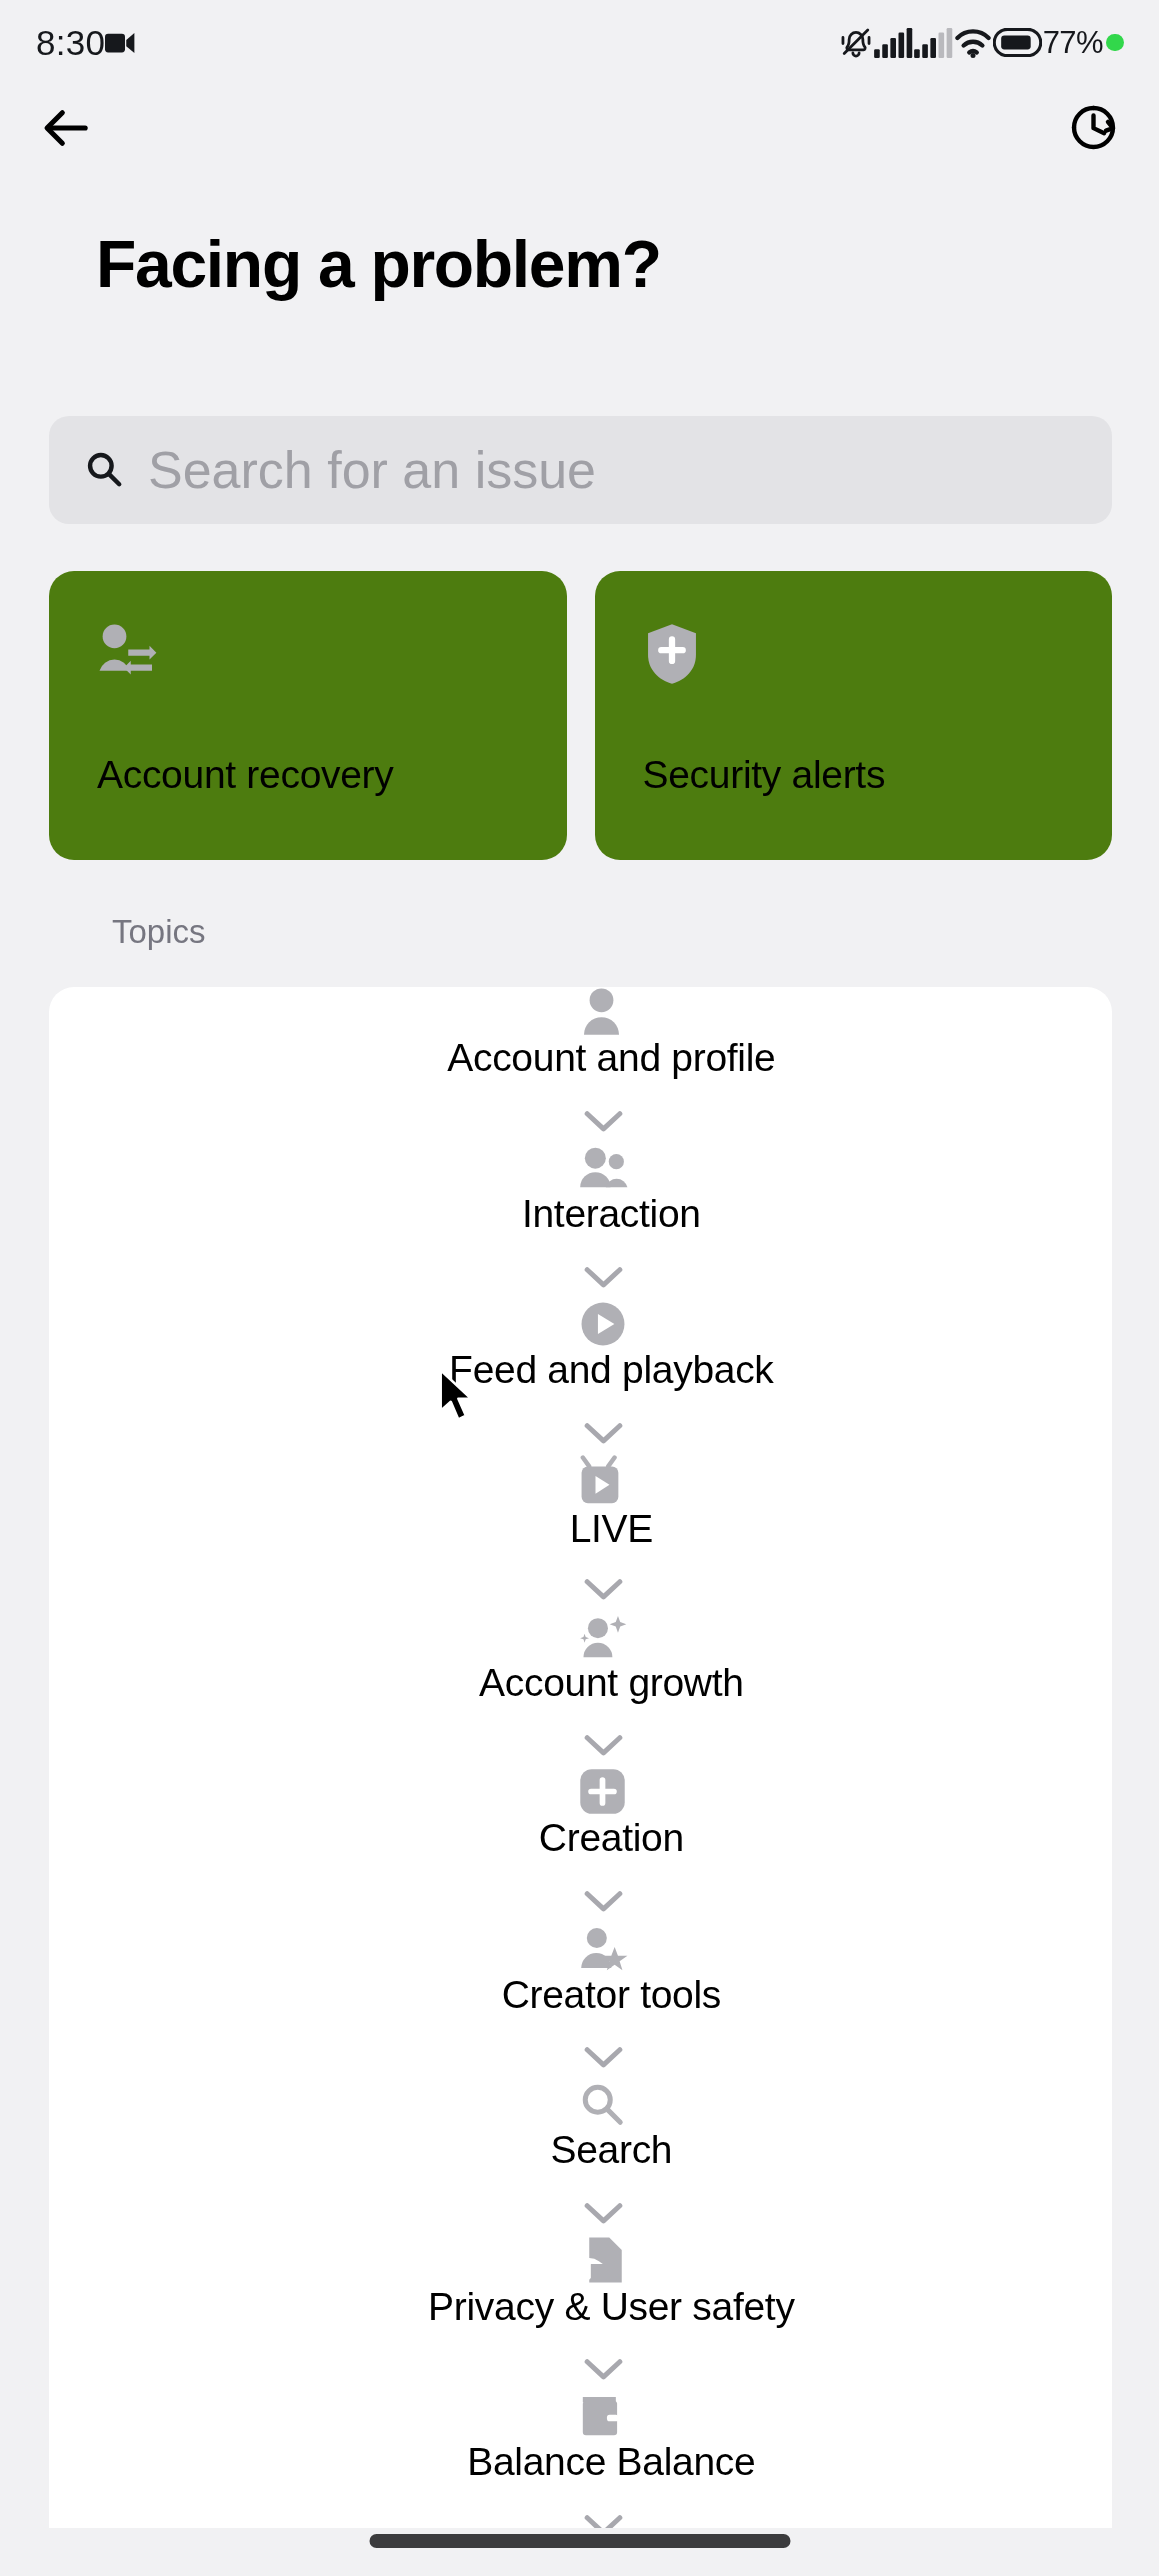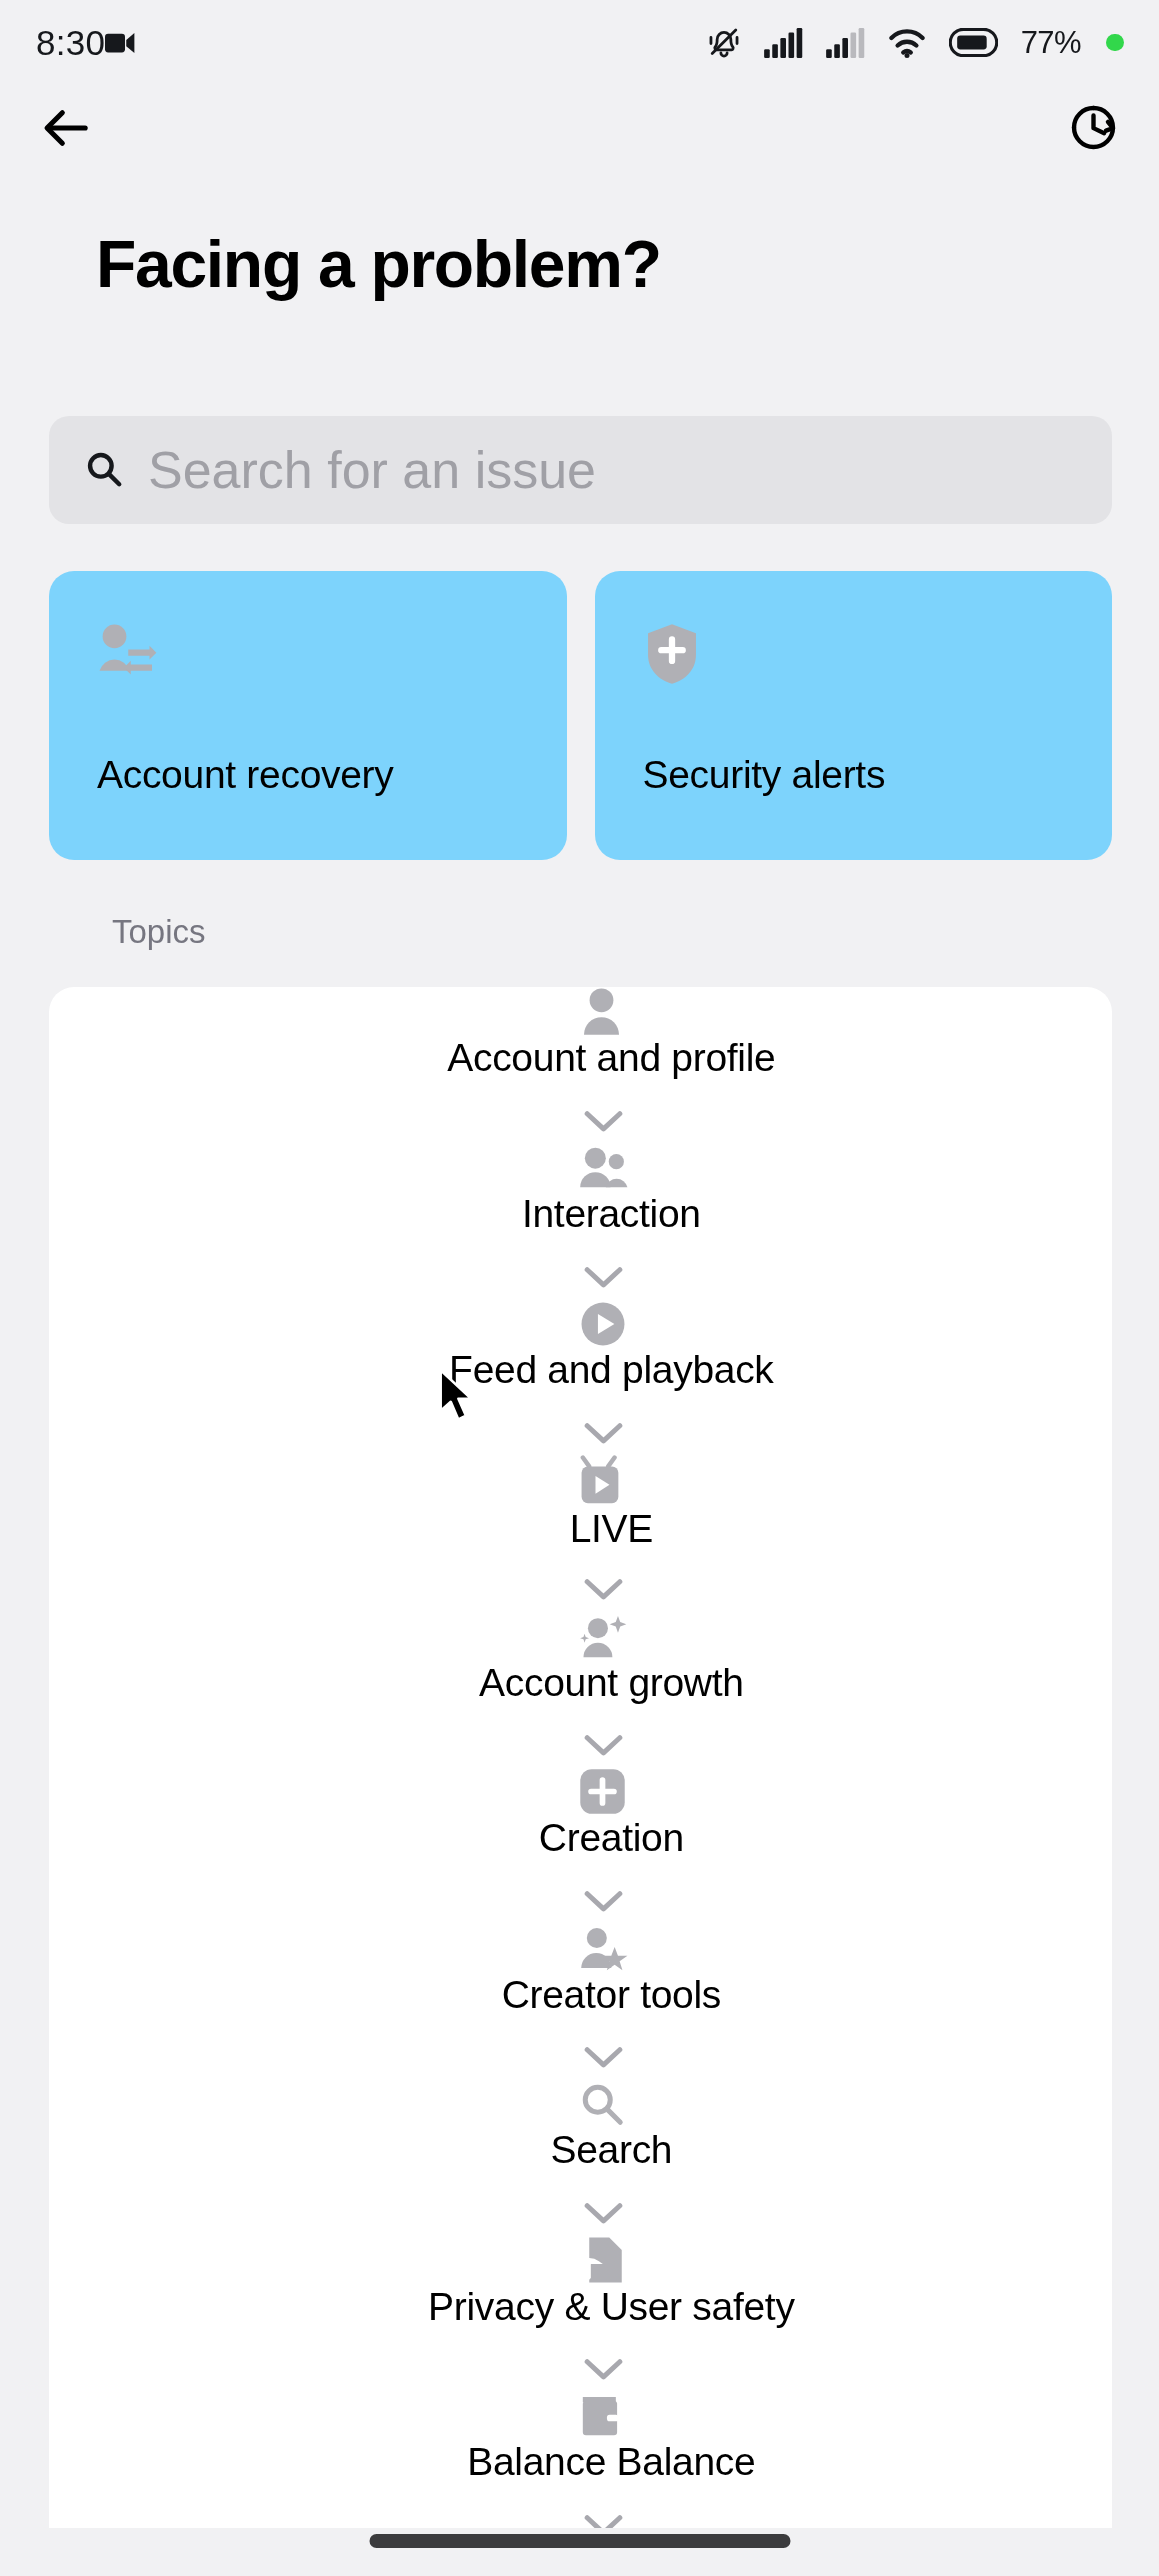--- a/index.html
+++ b/index.html
@@ -12,21 +12,21 @@
   #screen { position: relative; width: 1160px; height: 2576px; background: #f1f1f3; }
 
   
   .statusbar {
     position: absolute; top: 0; left: 0; width: 1160px; height: 85px;
     display: flex; align-items: center; justify-content: space-between;
     padding: 0 36px 0 36px;
   }
   .status-left { display: flex; align-items: center; gap: 0; }
   .status-time { font-size: 35px; font-weight: 400; color: #16181c; letter-spacing: 0.3px; }
-  .status-right { display: flex; align-items: center; gap: 23px; }
+  .status-right { display: flex; align-items: center; gap: 1px; }
   .sb-icon { display: flex; align-items: flex-end; }
   .battery-pct { font-size: 31px; color: #16181c; font-weight: 400; letter-spacing: -0.6px; }
   .green-dot { width: 17.6px; height: 17.6px; border-radius: 50%; background: #32d74b; margin-left: 2.5px; }
 
   
   .navbar {
     position: absolute; top: 85px; left: 0; width: 1160px; height: 85px;
     display: flex; align-items: center; justify-content: space-between;
     padding: 0 38px 0 36px;
   }
@@ -49,21 +49,21 @@
   }
   .search-placeholder { font-size: 52px; color: #a0a0a6; font-weight: 400; }
 
   
   .quickcards {
     position: absolute; top: 571px; left: 49px;
     width: 1063px; height: 289px;
     display: flex; gap: 28px;
   }
   .quickcard {
-    flex: 1; background: #7dd3fc; border-radius: 25px;
+    flex: 1; background: #4d7c0f; border-radius: 25px;
     position: relative; cursor: pointer;
   }
   .qc-icon { position: absolute; top: 52px; left: 48px; }
   .qc-label {
     position: absolute; left: 48px; bottom: 63px;
     font-size: 39px; color: #000; font-weight: 400; letter-spacing: -0.3px;
   }
 
   
   .topics-label {

